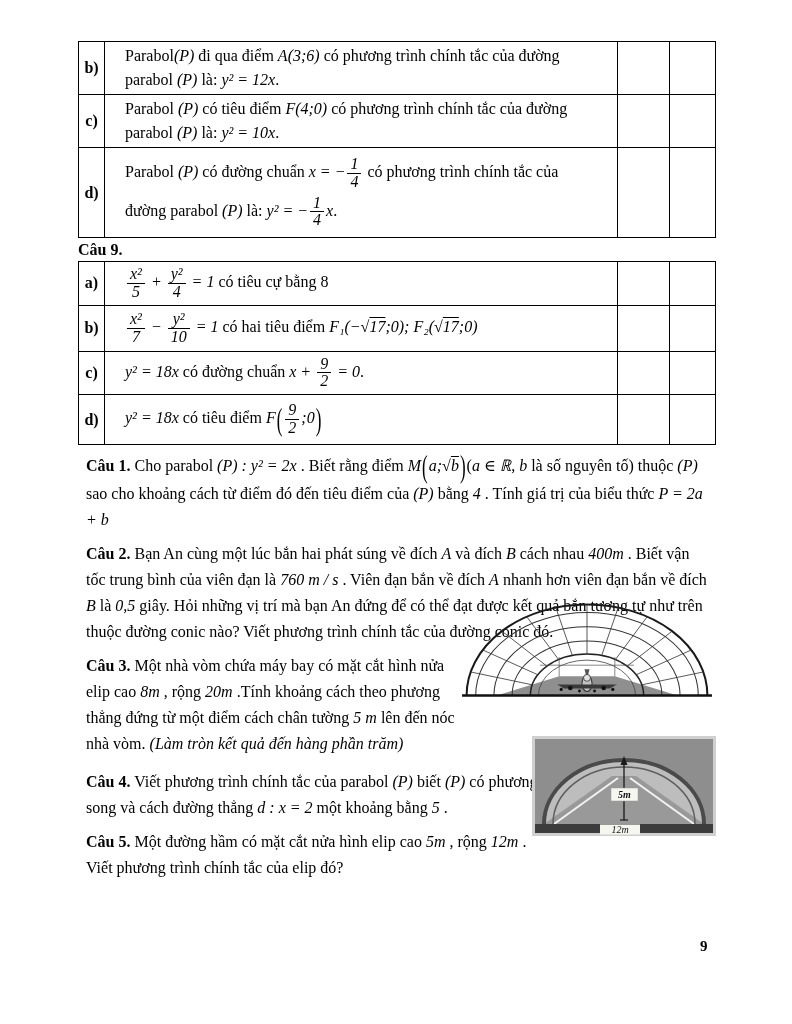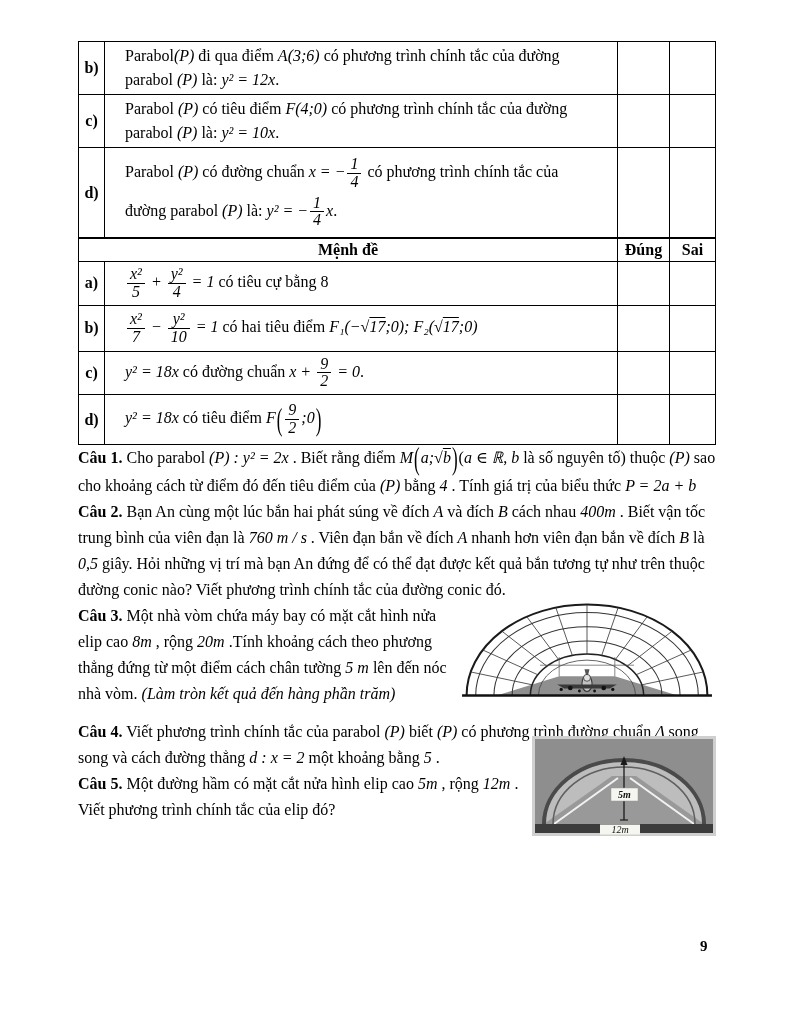--- a/index.html
+++ b/index.html
@@ -12,21 +12,21 @@
   .tbl .stmt{padding:2px 20px;line-height:24px;}
   .tbl th{font-weight:bold;padding:1px 4px;line-height:20px;}
   .m{font-style:italic;}
   .ital{font-style:italic;text-align:right;}
   .ov{font-style:italic;text-decoration:overline;}
   .frac{display:inline-block;vertical-align:middle;text-align:center;line-height:1.05;margin:2px 2px;font-style:italic;}
   .frac .num{display:block;border-bottom:1px solid #000;padding:0 3px;}
   .frac .den{display:block;padding:0 3px;}
   .bp{display:inline-block;transform:scaleY(1.9);font-size:17px;vertical-align:middle;margin:0 1px;font-style:normal;}
   .heading{font-weight:bold;line-height:21px;margin:1px 0 1px 0;}
-  .para{margin:0;line-height:26px;}
+  .para{margin:8px;line-height:26px;}
   .qlabel{font-weight:bold;}
   .illus{position:absolute;}
   .pagenum{position:absolute;top:938px;left:700px;font-weight:bold;font-size:15px;}
   svg text{font-family:"Liberation Serif","DejaVu Serif",serif;}
 </style>
 </head>
 <body>
 
 <div class="page">
   <div class="content">
@@ -53,34 +53,30 @@
       </tr>
       <tr style="height:90px">
         <td class="lbl">d)</td>
         <td class="stmt"><span class="r">Parabol </span><span class="m">(P)</span><span class="r"> có đường chuẩn </span><span class="m">x = −</span><span class="frac"><span class="num">1</span><span class="den">4</span></span><span class="r"> có phương trình chính tắc của đường parabol </span><span class="m">(P)</span><span class="r"> là: </span><span class="m">y² = −</span><span class="frac"><span class="num">1</span><span class="den">4</span></span><span class="m">x</span><span class="r">.</span></td>
         <td></td>
         <td></td>
       </tr>
     </tbody>
       </table>
 
+    <div class="heading">Câu 9.</div>
 
     <table class="tbl">
       <colgroup>
           <col style="width:26px">
           <col>
           <col style="width:52px">
           <col style="width:46px">
         </colgroup>
       <tbody>
-          <tr style="height:22px">
-        <th colspan="2">Mệnh đề</th>
-        <th>Đúng</th>
-        <th>Sai</th>
-      </tr>
       <tr style="height:42px">
         <td class="lbl">a)</td>
         <td class="stmt"><span class="frac"><span class="num">x²</span><span class="den">5</span></span><span class="m"> + </span><span class="frac"><span class="num">y²</span><span class="den">4</span></span><span class="m"> = 1</span><span class="r"> có tiêu cự bằng 8</span></td>
         <td></td>
         <td></td>
       </tr>
       <tr style="height:46px">
         <td class="lbl">b)</td>
         <td class="stmt"><span class="frac"><span class="num">x²</span><span class="den">7</span></span><span class="m"> − </span><span class="frac"><span class="num">y²</span><span class="den">10</span></span><span class="m"> = 1</span><span class="r"> có hai tiêu điểm </span><span class="m">F₁(−</span><span class="m">√</span><span class="ov">17</span><span class="m">;0);  F₂(</span><span class="m">√</span><span class="ov">17</span><span class="m">;0)</span></td>
         <td></td>

